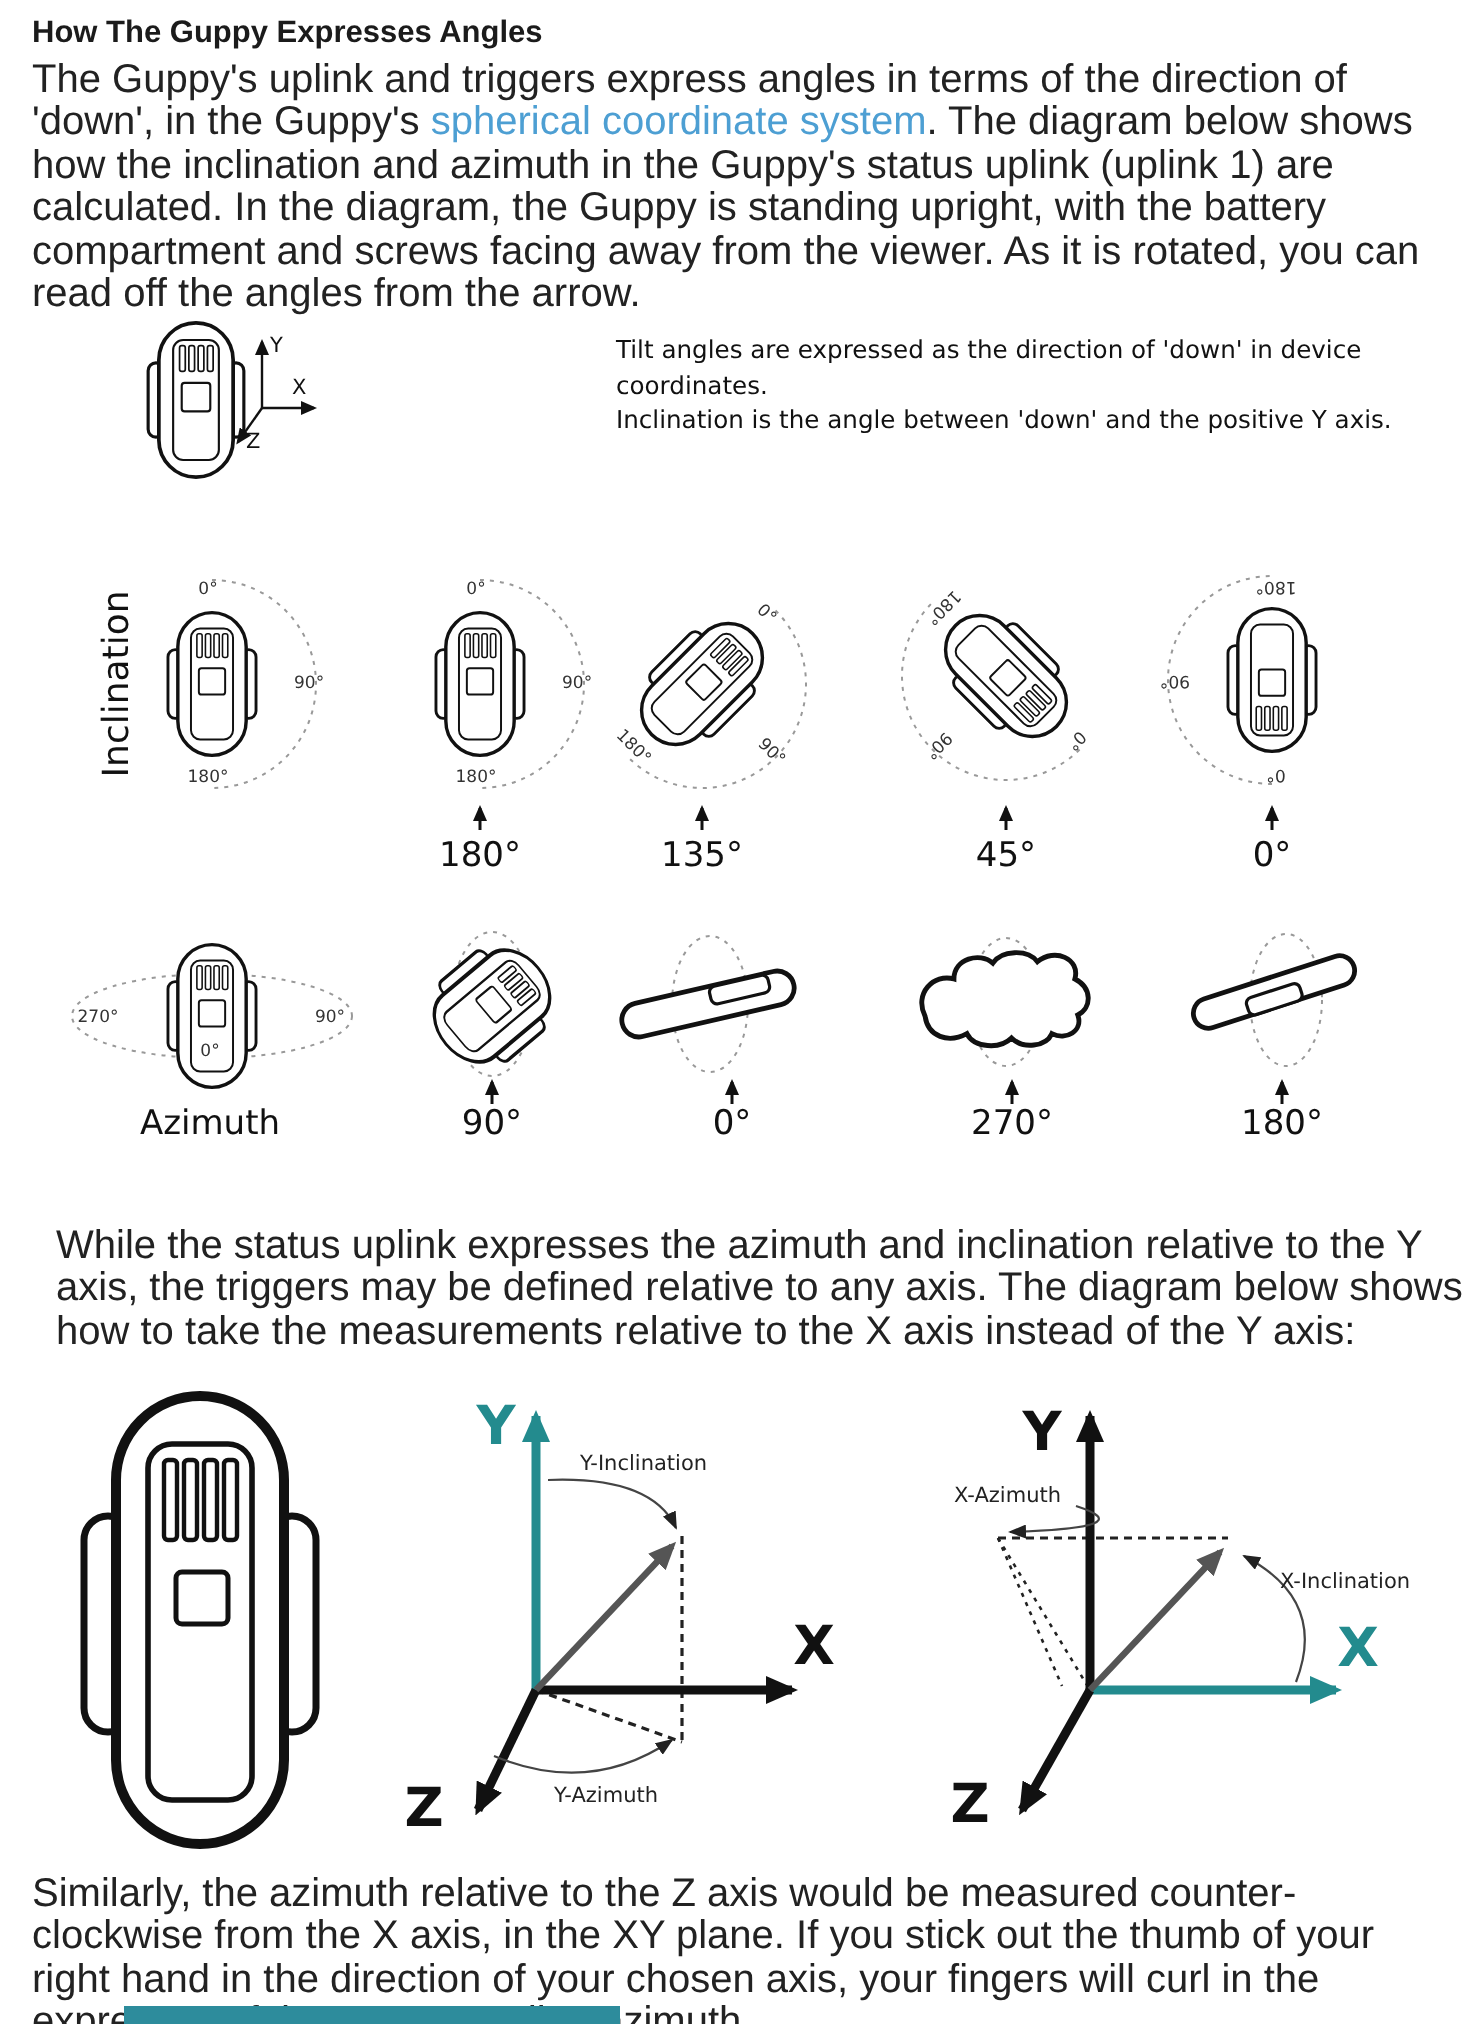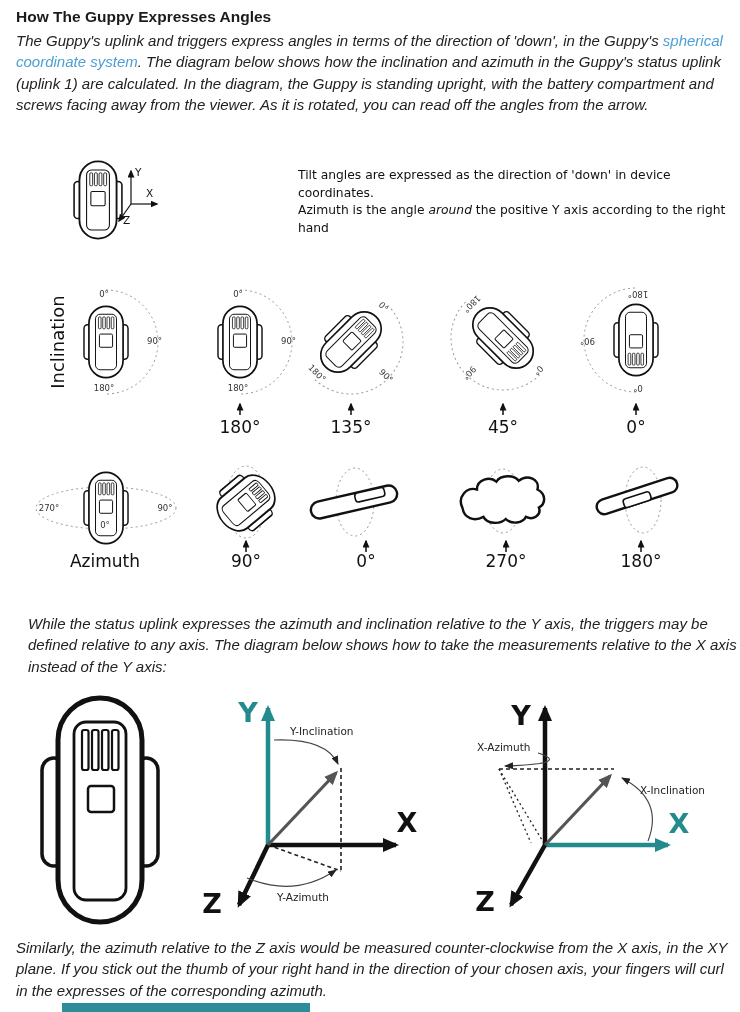--- a/index.html
+++ b/index.html
@@ -1,20 +1,20 @@
 <!DOCTYPE html>
 <html><head>
 <meta charset="utf-8">
 <style>
   html,body{margin:0;padding:0;background:#fff;}
   #page{position:relative;width:740px;height:1012px;background:#fff;overflow:hidden;
         font-family:"Liberation Sans",sans-serif;color:#222;}
   .abs{position:absolute;}
   h3.doc-title{margin:0;font-size:15.5px;font-weight:700;color:#1b1b1b;}
-  p.body-text{margin:0;font-size:15px;line-height:21.4px;color:#222;font-style:italic;}
+  p.body-text{margin:0;font-size:20px;line-height:21.4px;color:#222;}
   a.doc-link{color:#4d9fd3;text-decoration:none;cursor:pointer;}
   .tilt-note{font-family:"DejaVu Sans",sans-serif;font-size:12.3px;line-height:17.6px;color:#111;}
   svg{display:block;}
   svg text{font-family:"DejaVu Sans",sans-serif;fill:#111;}
   .arc-lbl{font-size:8.5px;fill:#333;}
   .angle-lbl{font-size:17px;fill:#111;}
   .row-lbl{font-size:18px;fill:#111;}
   .axis-lbl-big{font-size:27px;font-weight:700;}
   .ann-lbl{font-size:10.5px;fill:#222;}
   .small-axis-lbl{font-size:10.5px;fill:#111;}
@@ -64,23 +64,23 @@
     <use href="#guppy" x="73" y="160" width="50" height="80"></use>
     <g stroke="#111" stroke-width="1.2" fill="none">
       <line x1="131" y1="204" x2="131" y2="171" marker-end="url(#ah-tiny)"></line>
       <line x1="131" y1="204" x2="157" y2="204" marker-end="url(#ah-tiny)"></line>
       <line x1="131" y1="204" x2="119" y2="221" marker-end="url(#ah-tiny)"></line>
     </g>
     <text class="small-axis-lbl" x="135" y="176">Y</text>
     <text class="small-axis-lbl" x="146" y="197">X</text>
     <text class="small-axis-lbl" x="123" y="224">Z</text>
   </svg>
-  <div class="tilt-note abs" style="left:298px;top:167px;width:430px;">
+  <div class="tilt-note abs" style="left:308px;top:167px;width:430px;">
     <div>Tilt angles are expressed as the direction of 'down' in device coordinates.</div>
-    <div><span>Azimuth is the angle </span><em>around</em><span> the positive Y axis according to the right hand</span></div>
+    <div>Inclination is the angle between 'down' and the positive Y axis.</div>
   </div>
 
   <svg class="abs" style="left:0;top:278px;" width="740" height="162" viewBox="0 278 740 162">
     <text class="row-lbl" transform="translate(64,342) rotate(-90)" text-anchor="middle">Inclination</text>
 
     <g transform="translate(106,342)">
       <path d="M 0,-52 A 52 52 0 0 1 0,52" fill="none" stroke="#999" stroke-width="1" stroke-dasharray="2 3"></path>
       <use href="#guppy" x="-23" y="-37" width="46" height="74"></use>
       <text class="arc-lbl" x="-2" y="-45" text-anchor="middle">0°</text>
       <text class="arc-lbl" x="41" y="2">90°</text>

